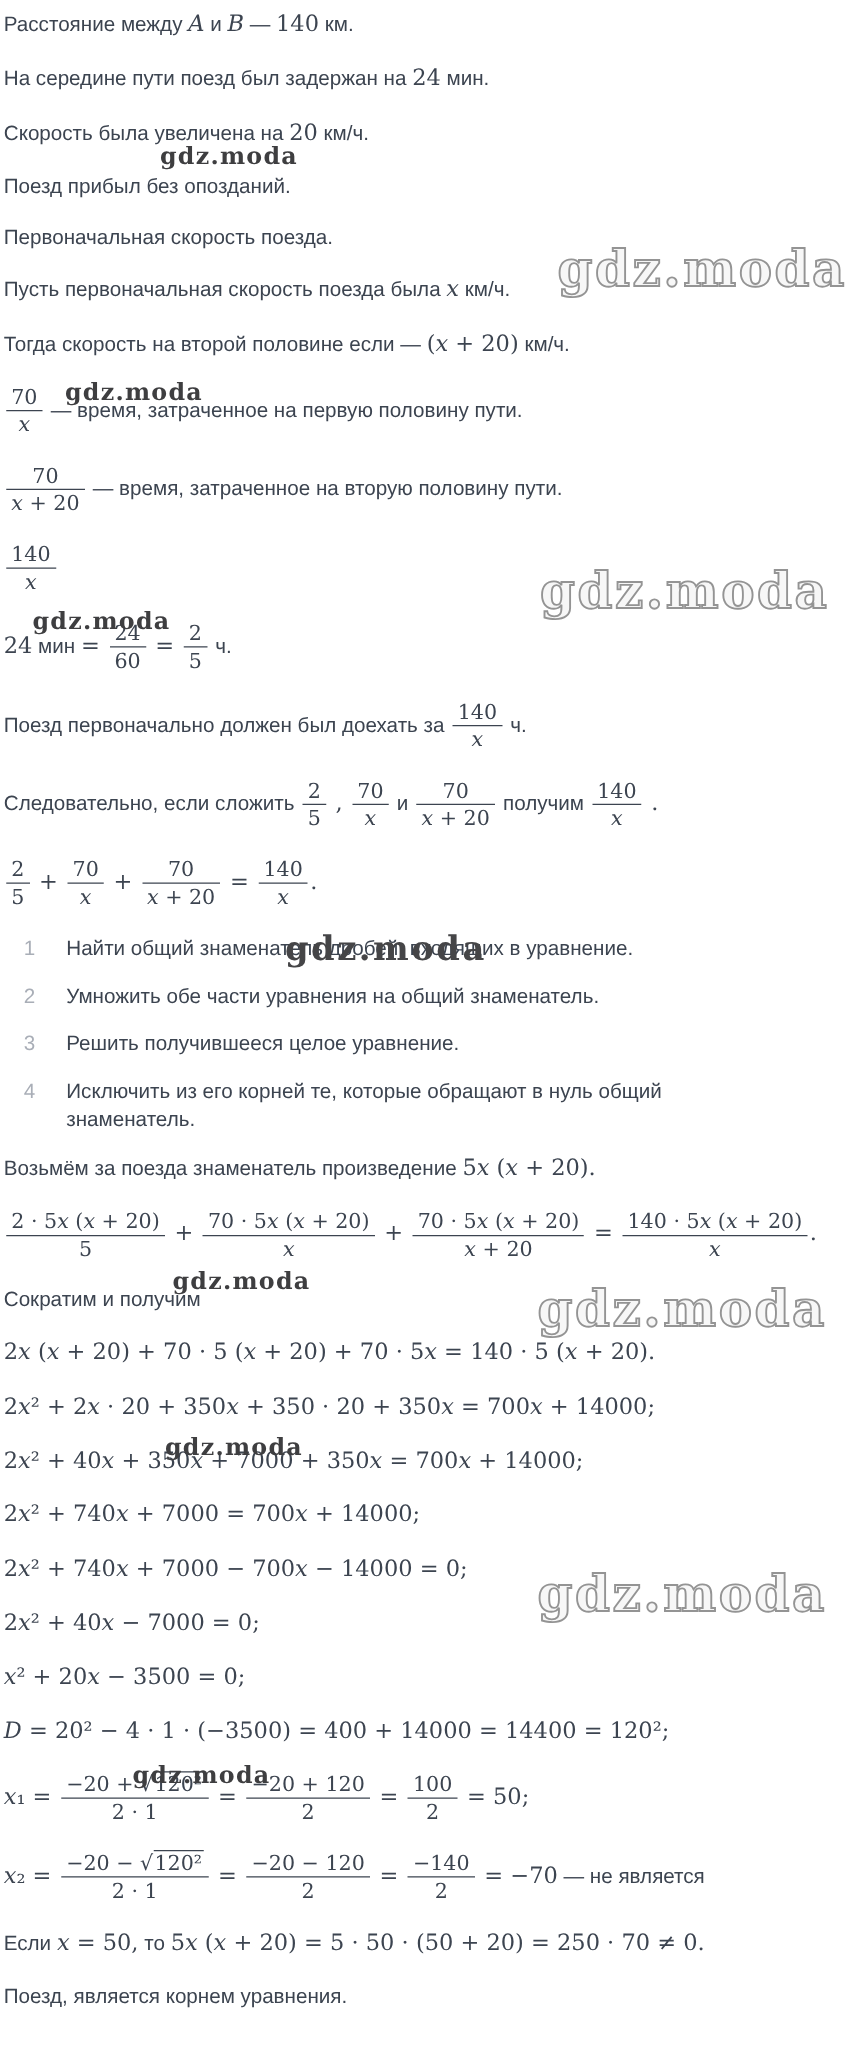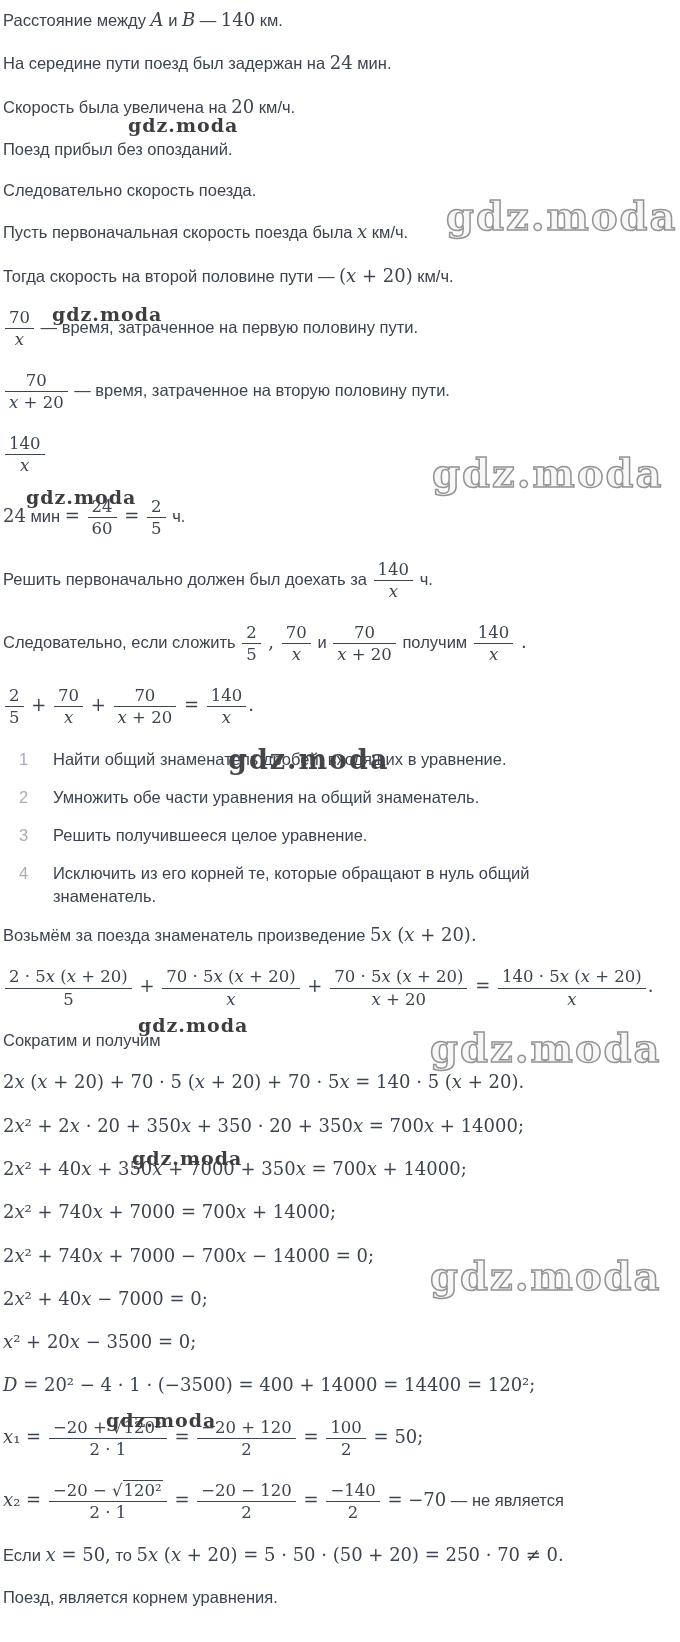--- a/index.html
+++ b/index.html
@@ -29,28 +29,28 @@
 </style>
 </head>
 <body>
 
 <div class="page">
   <div id="doc" class="doc">
       <div class="line"><span class="txt">Расстояние между </span><span class="math"><i>A</i></span><span class="txt"> и </span><span class="math"><i>B</i></span><span class="txt"> — </span><span class="math">140</span><span class="txt"> км.</span></div>
       <div class="line"><span class="txt">На середине пути поезд был задержан на </span><span class="math">24</span><span class="txt"> мин.</span></div>
       <div class="line"><span class="txt">Скорость была увеличена на </span><span class="math">20</span><span class="txt"> км/ч.</span></div>
       <div class="line"><span class="txt">Поезд прибыл без опозданий.</span></div>
-      <div class="line"><span class="txt">Следовательно скорость поезда.</span></div>
+      <div class="line"><span class="txt">Первоначальная скорость поезда.</span></div>
       <div class="line"><span class="txt">Пусть первоначальная скорость поезда была </span><span class="math"><i>x</i></span><span class="txt"> км/ч.</span></div>
-      <div class="line"><span class="txt">Тогда скорость на второй половине пути — </span><span class="math">(<i>x</i> + 20)</span><span class="txt"> км/ч.</span></div>
+      <div class="line"><span class="txt">Тогда скорость на второй половине если — </span><span class="math">(<i>x</i> + 20)</span><span class="txt"> км/ч.</span></div>
       <div class="line"><span class="frac"><span class="num"><span class="math">70</span></span><span class="den"><span class="math"><i>x</i></span></span></span><span class="txt"> — время, затраченное на первую половину пути.</span></div>
       <div class="line"><span class="frac"><span class="num"><span class="math">70</span></span><span class="den"><span class="math"><i>x</i> + 20</span></span></span><span class="txt"> — время, затраченное на вторую половину пути.</span></div>
       <div class="line"><span class="frac"><span class="num"><span class="math">140</span></span><span class="den"><span class="math"><i>x</i></span></span></span></div>
       <div class="line"><span class="math">24</span><span class="txt"> мин </span><span class="math">= </span><span class="frac"><span class="num"><span class="math">24</span></span><span class="den"><span class="math">60</span></span></span><span class="math"> = </span><span class="frac"><span class="num"><span class="math">2</span></span><span class="den"><span class="math">5</span></span></span><span class="txt"> ч.</span></div>
-      <div class="line"><span class="txt">Решить первоначально должен был доехать за </span><span class="frac"><span class="num"><span class="math">140</span></span><span class="den"><span class="math"><i>x</i></span></span></span><span class="txt"> ч.</span></div>
+      <div class="line"><span class="txt">Поезд первоначально должен был доехать за </span><span class="frac"><span class="num"><span class="math">140</span></span><span class="den"><span class="math"><i>x</i></span></span></span><span class="txt"> ч.</span></div>
       <div class="line"><span class="txt">Следовательно, если сложить </span><span class="frac"><span class="num"><span class="math">2</span></span><span class="den"><span class="math">5</span></span></span><span class="math"> , </span><span class="frac"><span class="num"><span class="math">70</span></span><span class="den"><span class="math"><i>x</i></span></span></span><span class="txt"> и </span><span class="frac"><span class="num"><span class="math">70</span></span><span class="den"><span class="math"><i>x</i> + 20</span></span></span><span class="txt"> получим </span><span class="frac"><span class="num"><span class="math">140</span></span><span class="den"><span class="math"><i>x</i></span></span></span><span class="math"> .</span></div>
       <div class="line"><span class="frac"><span class="num"><span class="math">2</span></span><span class="den"><span class="math">5</span></span></span><span class="math"> + </span><span class="frac"><span class="num"><span class="math">70</span></span><span class="den"><span class="math"><i>x</i></span></span></span><span class="math"> + </span><span class="frac"><span class="num"><span class="math">70</span></span><span class="den"><span class="math"><i>x</i> + 20</span></span></span><span class="math"> = </span><span class="frac"><span class="num"><span class="math">140</span></span><span class="den"><span class="math"><i>x</i></span></span></span><span class="math">.</span></div>
       <div class="li">
         <span class="linum">1</span>
         <span class="libody"><span class="txt">Найти общий знаменатель дробей, входящих в уравнение.</span></span>
       </div>
       <div class="li">
         <span class="linum">2</span>
         <span class="libody"><span class="txt">Умножить обе части уравнения на общий знаменатель.</span></span>
       </div>

